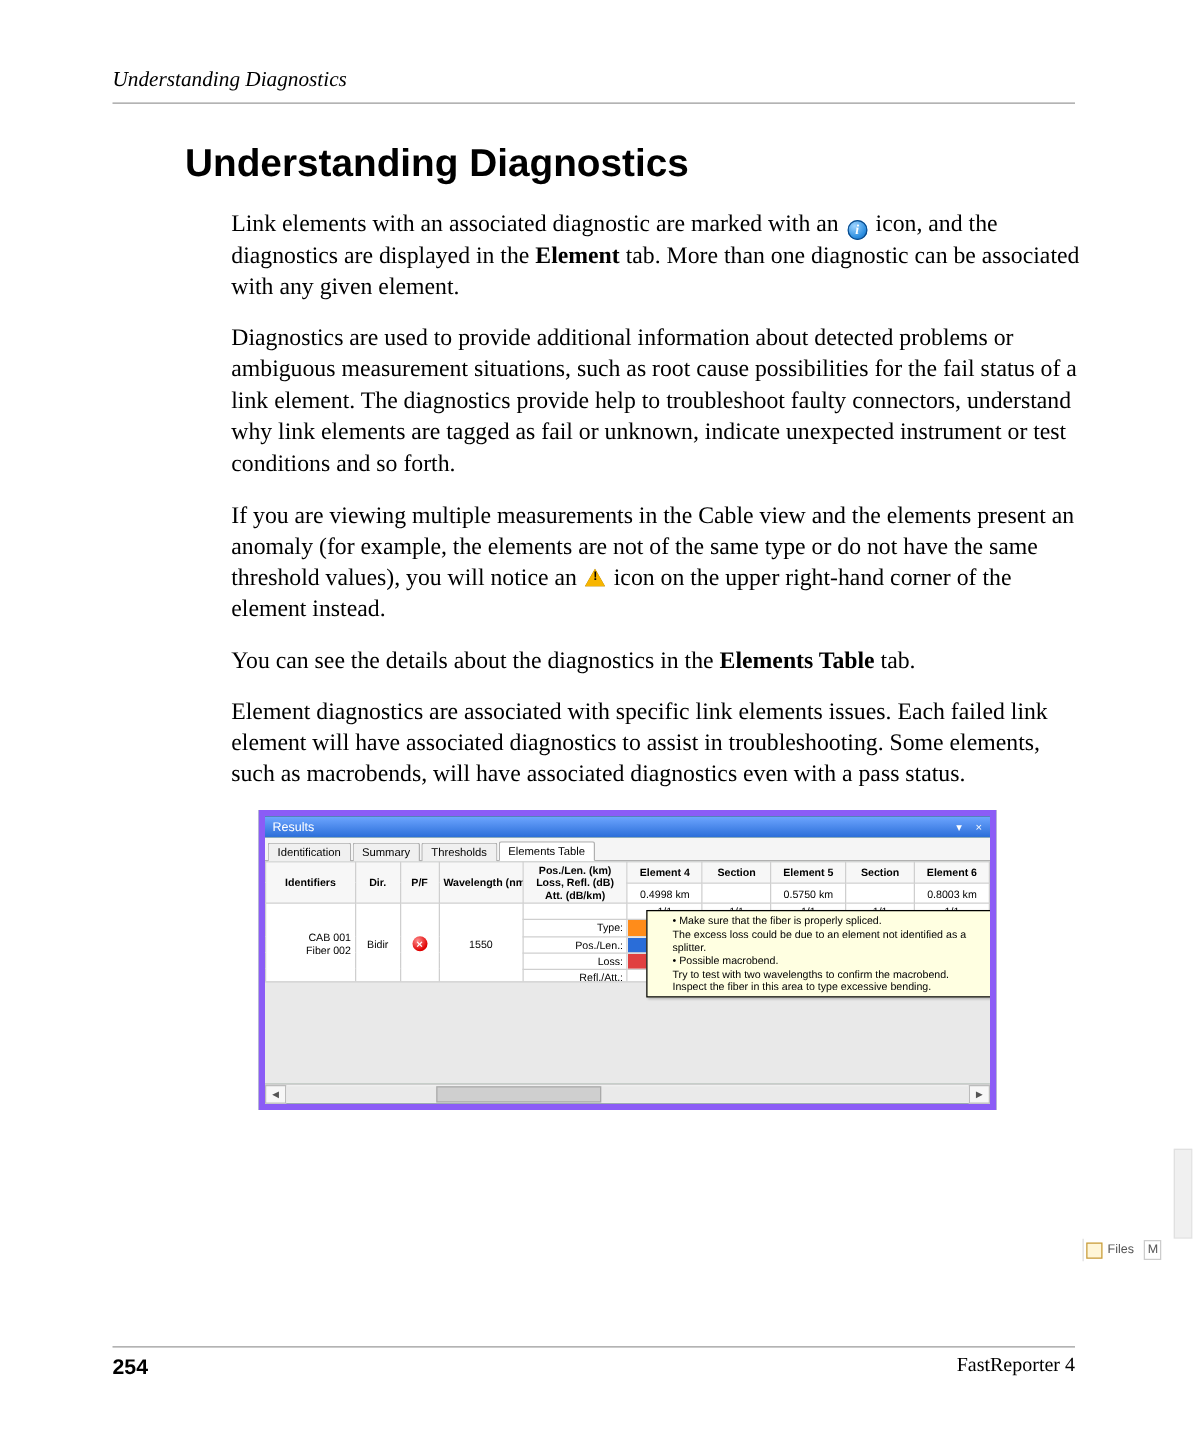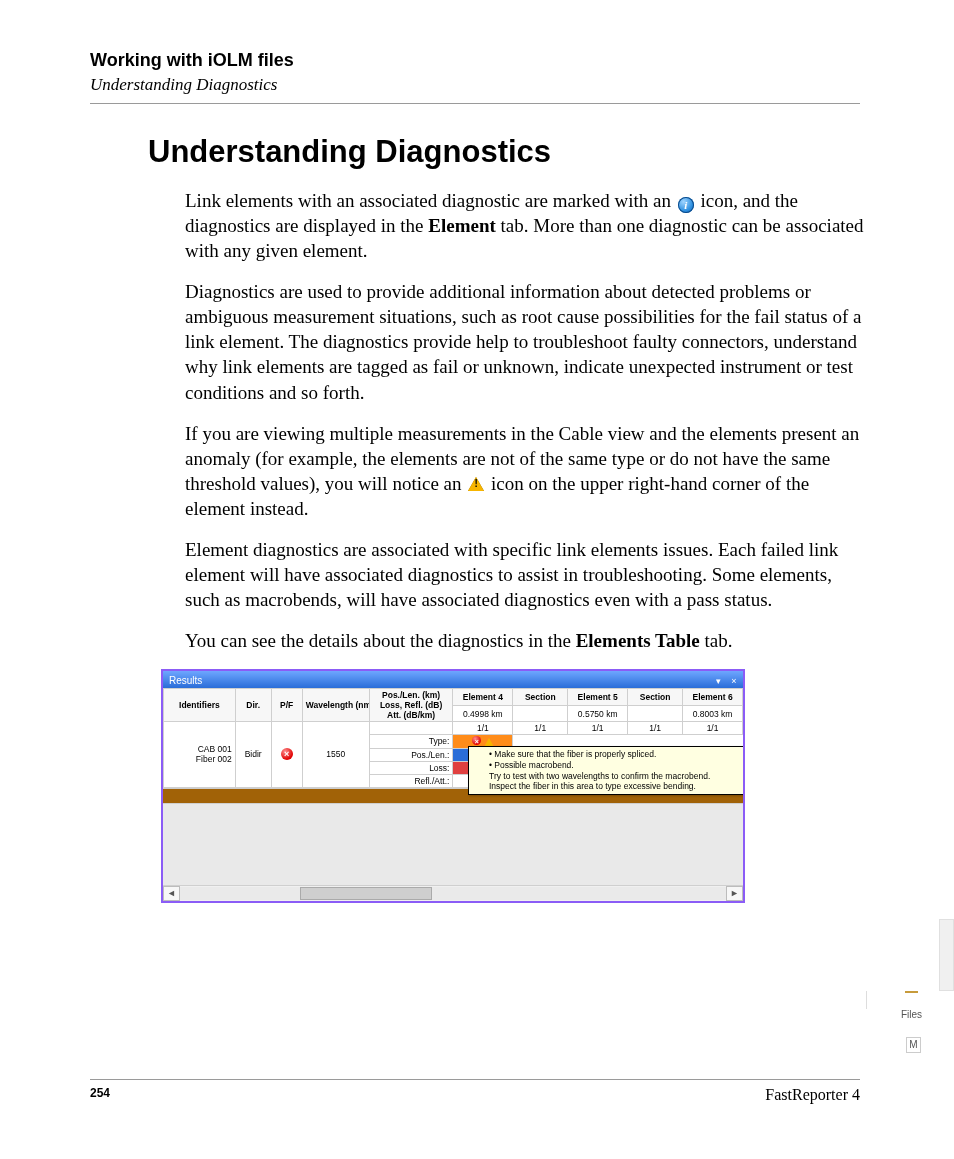--- a/index.html
+++ b/index.html
@@ -67,25 +67,25 @@
     border-bottom:14px solid #f7b500;position:relative;top:1px;margin:0 2px;
     filter:drop-shadow(0 0 0.5px #7a5a00);
   }
   .warn-icon::after{
     content:"!";position:absolute;left:-2px;top:2px;width:4px;text-align:center;
     font:700 10px/10px Arial;color:#000;
   }
 
   
   .shot{
-    margin:14px 0 0 71px;
+    margin:14px 0 0 117px;
     width:580px;
     height:230px;
-    border:2px solid #8b5cf6;
-    background:#a16207;
+    border:5px solid #8b5cf6;
+    background:#14532d;
     font-family:"Segoe UI",Tahoma,Arial,sans-serif;
     font-size:9px;
     color:#000;
     position:relative;
     overflow:hidden;
   }
   .titlebar{
     height:16px;
     background:linear-gradient(#6ea6ff,#2a6dd8);
     color:#fff;
@@ -160,79 +160,83 @@
   .hscroll .thumb{position:absolute;left:120px;width:130px;top:0;bottom:0;background:#cfcfcf;border:1px solid #aaa;}
 
   
   .footer{
     position:absolute;left:90px;bottom:55px;width:770px;
     border-top:1.5px solid #9a9a9a;
     padding-top:6px;
     display:flex;justify-content:space-between;
     font-size:16px;
   }
-  .footer .pn{font-family:"Segoe UI",Arial,sans-serif;font-weight:700;font-size:12px;}
+  .footer .pn{font-family:"Segoe UI",Arial,sans-serif;font-weight:700;font-size:17px;}
   .footer .prod{font-family:Georgia,serif;}
 
   
   .scan-edge{
     position:absolute;right:0;bottom:150px;width:85px;height:18px;
     font:10px/14px "Segoe UI",Tahoma,Arial,sans-serif;color:#555;
     border-left:1px solid #ddd;
-    display:flex;align-items:center;gap:15px;padding-left:2px;
+    display:flex;align-items:center;gap:4px;padding-left:2px;
     background:#fff;
-    flex-direction:column;
   }
   .scan-edge .tabicon{
     width:11px;height:11px;border:1px solid #c79b3b;background:#fff6d8;
   }
   .aux-scroll{
     position:absolute;right:0;bottom:168px;width:13px;height:70px;
     background:#f0f0f0;border:1px solid #e0e0e0;
   }
 </style>
 </head>
 <body>
 
 <div class="page">
-  <div class="running-head">Working with iOLM files</div>
   <div class="running-sub">Understanding Diagnostics</div>
   <hr class="rule">
 
   <h1 class="section-title">Understanding Diagnostics</h1>
 
   <div class="body">
     <p>
       <span>Link elements with an associated diagnostic are marked with an </span>
       <span class="info-icon"></span>
       <span> icon, and the diagnostics are displayed in the </span>
       <b class="sans">Element</b>
       <span> tab. More than one diagnostic can be associated with any given element.</span>
     </p>
     <p>Diagnostics are used to provide additional information about detected problems or ambiguous measurement situations, such as root cause possibilities for the fail status of a link element. The diagnostics provide help to troubleshoot faulty connectors, understand why link elements are tagged as fail or unknown, indicate unexpected instrument or test conditions and so forth.</p>
     <p>
       <span>If you are viewing multiple measurements in the Cable view and the elements present an anomaly (for example, the elements are not of the same type or do not have the same threshold values), you will notice an </span>
       <span class="warn-icon"></span>
       <span> icon on the upper right-hand corner of the element instead.</span>
     </p>
-    <p>Element diagnostics are associated with specific link elements issues. Each failed link element will have associated diagnostics to assist in troubleshooting. Some elements, such as macrobends, will have associated diagnostics even with a pass status.</p>
     <p>
       <span>You can see the details about the diagnostics in the </span>
       <b class="sans">Elements Table</b>
       <span> tab.</span>
     </p>
+    <p>Element diagnostics are associated with specific link elements issues. Each failed link element will have associated diagnostics to assist in troubleshooting. Some elements, such as macrobends, will have associated diagnostics even with a pass status.</p>
   </div>
 
   <div class="shot">
     <div class="titlebar">
       <span>Results</span>
       <span class="controls">
         <span>▾</span>
         <span>×</span>
       </span>
+    </div>
+    <div class="tabstrip">
+      <div class="tab">Identification</div>
+      <div class="tab">Summary</div>
+      <div class="tab">Thresholds</div>
+      <div class="tab active">Elements Table</div>
     </div>
 
     <div class="gridwrap">
       <table class="grid">
         <colgroup>
           <col class="c-id">
             <col class="c-dir">
             <col class="c-pf">
           <col class="c-wv">
             <col class="c-met">
@@ -298,20 +302,21 @@
         <tr>
           <td style="text-align:right">Refl./Att.:</td>
           <td>---</td>
         </tr>
       </tbody>
         </table>
     </div>
 
     <div class="tooltip">
       <div>• Make sure that the fiber is properly spliced.</div>
+      <div>  The excess loss could be due to an element not identified as a splitter.</div>
       <div>• Possible macrobend.</div>
       <div>  Try to test with two wavelengths to confirm the macrobend.</div>
       <div>  Inspect the fiber in this area to type excessive bending.</div>
     </div>
 
     <div class="graybody"></div>
 
     <div class="hscroll">
       <div class="arrow">◄</div>
       <div class="track">

